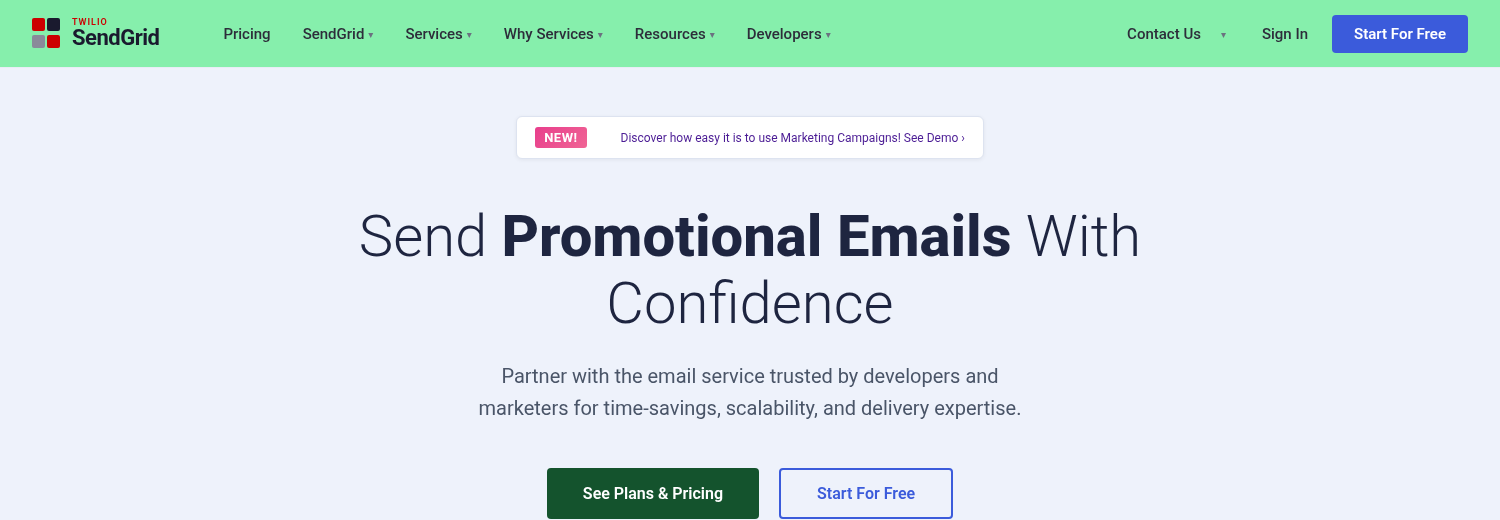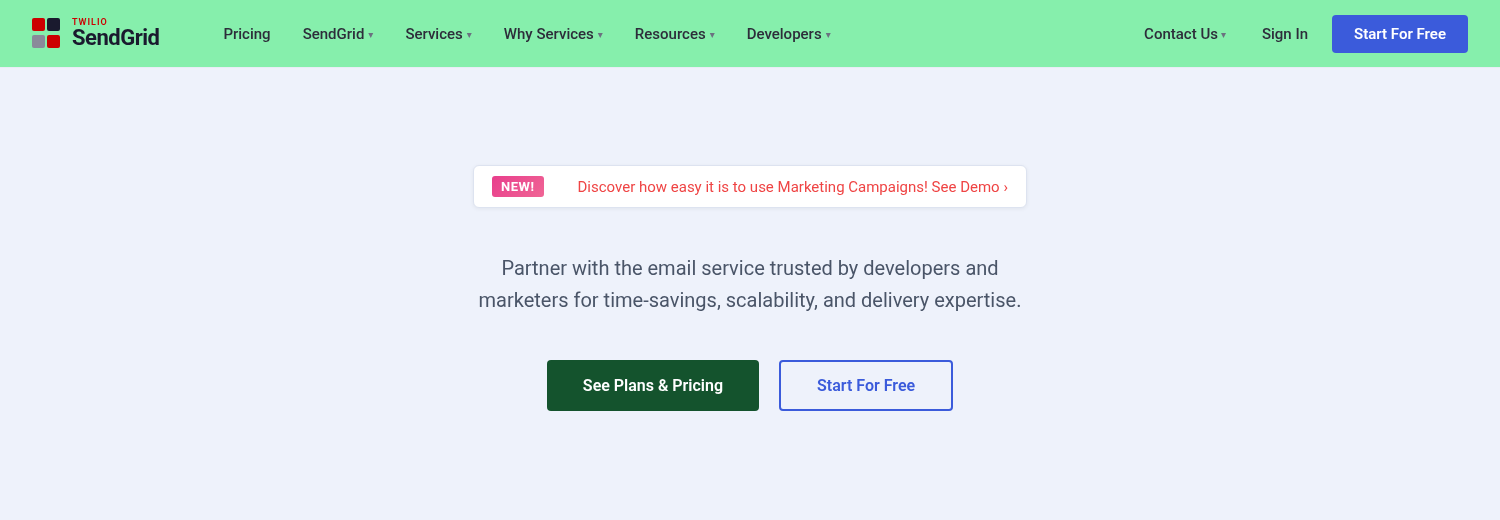--- a/index.html
+++ b/index.html
@@ -86,21 +86,21 @@
     .nav-right {
       display: flex;
       align-items: center;
       gap: 8px;
       margin-left: auto;
     }
 
     .nav-contact {
       display: flex;
       align-items: center;
-      gap: 3px;
+      gap: 20px;
       padding: 8px 12px;
       font-size: 15px;
       color: #2d2d3a;
       text-decoration: none;
       font-weight: 500;
       cursor: pointer;
     }
 
     .nav-signin {
       padding: 8px 16px;
@@ -153,22 +153,22 @@
       color: #ffffff;
       font-size: 13px;
       font-weight: 700;
       padding: 3px 9px;
       border-radius: 3px;
       text-transform: uppercase;
       letter-spacing: 0.5px;
     }
 
     .hero-banner-text {
-      font-size: 15px;
-      color: #ef4444;
+      font-size: 12px;
+      color: #4c1d95;
       margin-left: 24px;
     }
 
     .hero-headline {
       font-size: 58px;
       color: #1e2540;
       font-weight: 300;
       line-height: 1.15;
       margin-bottom: 24px;
       max-width: 860px;
@@ -294,20 +294,23 @@
 
 </nav>
 
 <section class="hero">
 
   <div class="hero-banner">
     <span class="hero-badge">NEW!</span>
     <span class="hero-banner-text">Discover how easy it is to use Marketing Campaigns! See Demo ›</span>
   </div>
 
+  <h1 class="hero-headline">
+    <span>Send </span><strong>Promotional Emails</strong><span> With Confidence</span>
+  </h1>
 
   <p class="hero-subtext">Partner with the email service trusted by developers and marketers for time-savings, scalability, and delivery expertise.</p>
 
   <div class="hero-buttons">
     <a class="btn-primary" href="#">
       <span>See Plans &amp; Pricing</span>
     </a>
     <a class="btn-secondary" href="#">
       <span>Start For Free</span>
     </a>

